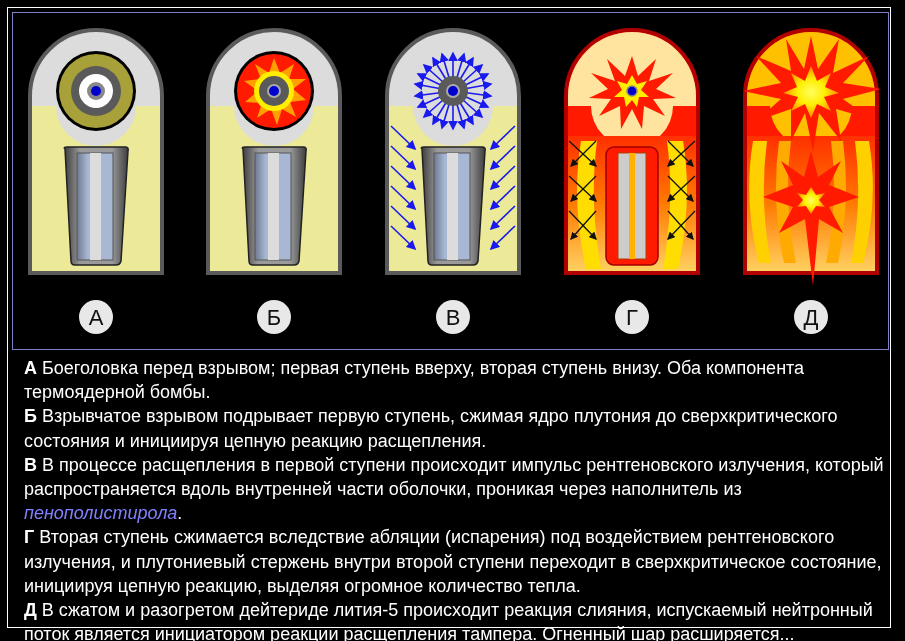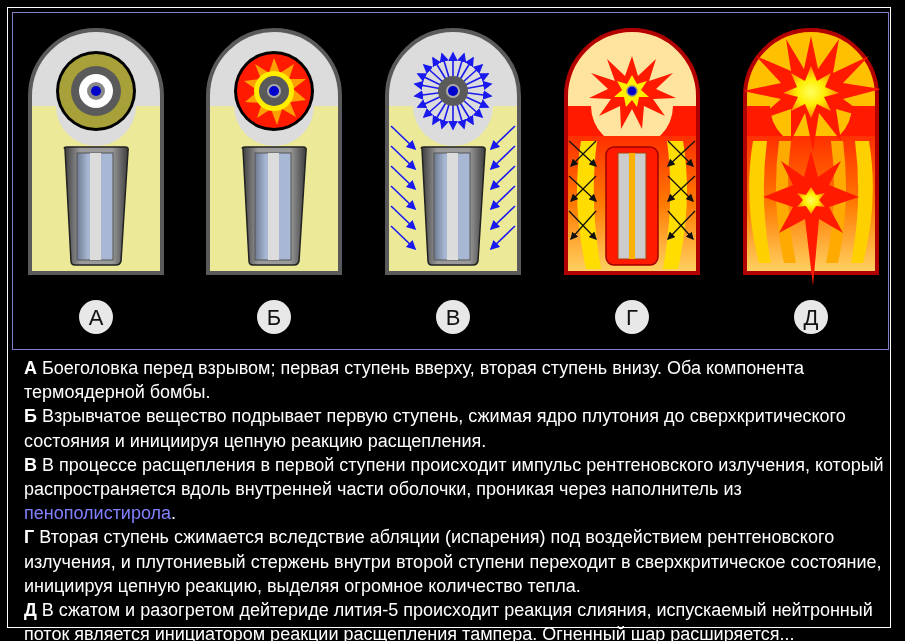--- a/index.html
+++ b/index.html
@@ -3,21 +3,21 @@
 <meta charset="utf-8">
 <style>
   html, body { margin: 0; padding: 0; background: #000; }
   body { width: 905px; height: 641px; position: relative; overflow: hidden; font-family: "Liberation Sans", sans-serif; }
   .outer { position: absolute; left: 7px; top: 7px; width: 884px; height: 621px; border: 1px solid #fff; box-sizing: border-box; }
   .figure { position: absolute; left: 12px; top: 12px; width: 877px; height: 338px; border: 1px solid #8080c8; box-sizing: border-box; }
   .figure svg { position: absolute; left: 0; top: 0; }
   .caption { position: absolute; left: 24px; top: 356px; width: 870px; color: #fff; font-size: 18px; line-height: 24.2px; }
   .caption p { margin: 0; }
   .caption b { font-weight: bold; }
-  .link { color: #8080ff; }
+  .link { color: #8080ff; font-style: italic; }
 </style>
 </head>
 <body>
 
 <div class="outer"></div>
 
 <div class="figure">
   <svg width="877" height="338" viewBox="12 12 877 338" xmlns="http://www.w3.org/2000/svg">
     <defs>
       <linearGradient id="cyl" x1="0" x2="1">
@@ -191,17 +191,17 @@
       <g>
         <circle cx="810" cy="316" r="17" fill="#e8e8e8"></circle>
         <text x="810" y="324" fill="#111">Д</text>
       </g>
     </g>
   </svg>
 </div>
 
 <div class="caption">
   <p><b>А</b><span> Боеголовка перед взрывом; первая ступень вверху, вторая ступень внизу. Оба компонента термоядерной бомбы.</span></p>
-  <p><b>Б</b><span> Взрывчатое вещество подрывает первую ступень, сжимая ядро плутония до сверхкритического состояния и инициируя цепную реакцию расщепления.</span></p>
+  <p><b>Б</b><span> Взрывчатое взрывом подрывает первую ступень, сжимая ядро плутония до сверхкритического состояния и инициируя цепную реакцию расщепления.</span></p>
   <p><b>В</b><span> В процессе расщепления в первой ступени происходит импульс рентгеновского излучения, который распространяется вдоль внутренней части оболочки, проникая через наполнитель из </span><span class="link">пенополистирола</span><span>.</span></p>
   <p><b>Г</b><span> Вторая ступень сжимается вследствие абляции (испарения) под воздействием рентгеновского излучения, и плутониевый стержень внутри второй ступени переходит в сверхкритическое состояние, инициируя цепную реакцию, выделяя огромное количество тепла.</span></p>
   <p><b>Д</b><span> В сжатом и разогретом дейтериде лития-5 происходит реакция слияния, испускаемый нейтронный поток является инициатором реакции расщепления тампера. Огненный шар расширяется...</span></p>
 </div>
 
 </body></html>

